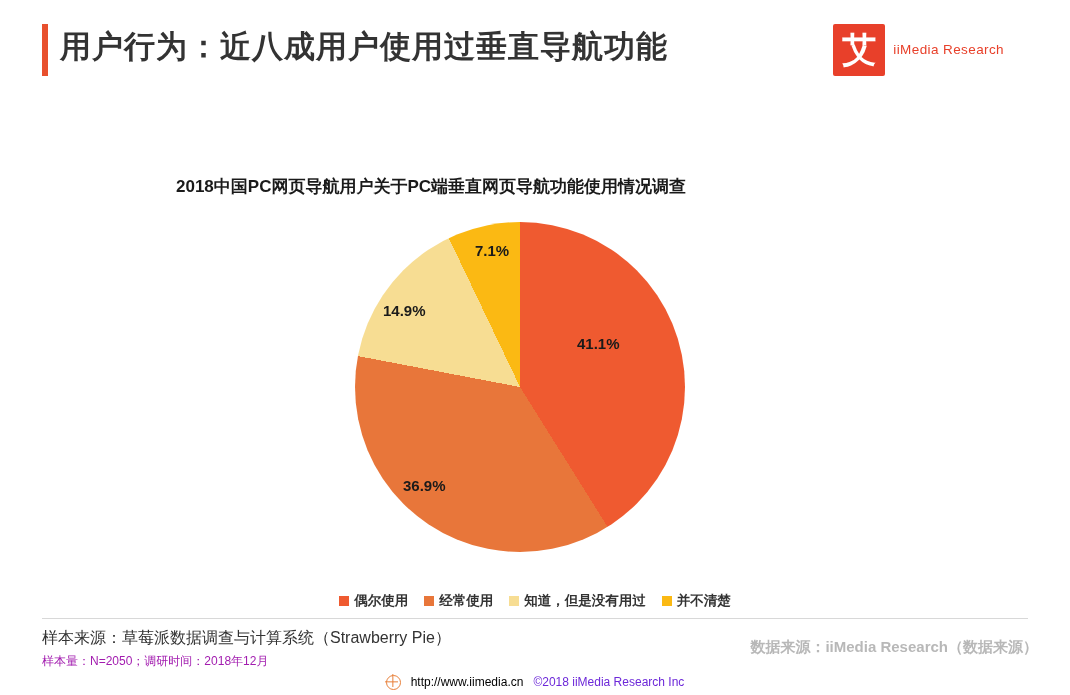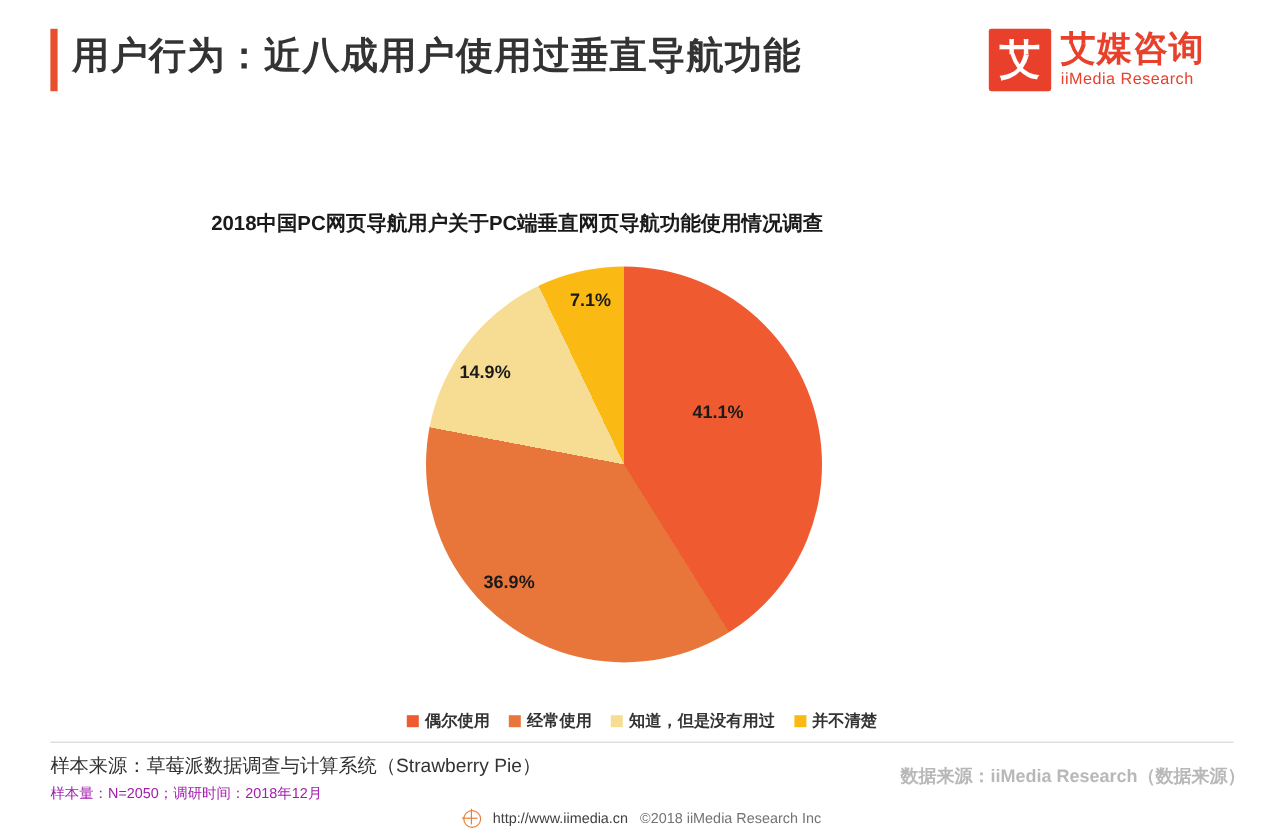--- a/index.html
+++ b/index.html
@@ -206,33 +206,32 @@
   .globe-icon::after {
     content: "";
     position: absolute;
     top: 50%;
     left: -1.3px;
     width: 13px;
     height: 1.3px;
     background: #e8803a;
     transform: translateY(-50%);
   }
-  .bottom-url { color: #404040; }
-  .bottom-copy { color: #737373; }
+  .bottom-url { color: #000000; }
+  .bottom-copy { color: #6d28d9; }
 </style>
 </head>
 <body>
 
 <div class="header">
   <div class="title-bar"></div>
   <div class="page-title">用户行为：近八成用户使用过垂直导航功能</div>
   <div class="logo">
     <div class="logo-mark">艾</div>
     <div class="logo-text">
-      <div class="logo-cn">艾媒咨询</div>
       <div class="logo-en">iiMedia Research</div>
     </div>
   </div>
 </div>
 
 <div class="chart-title">2018中国PC网页导航用户关于PC端垂直网页导航功能使用情况调查</div>
 
 <div class="pie-wrap">
   <div class="pie" id="pie" style="background: conic-gradient(rgb(239, 90, 48) 0deg, rgb(239, 90, 48) 147.96deg, rgb(232, 118, 58) 147.96deg, rgb(232, 118, 58) 280.8deg, rgb(247, 221, 147) 280.8deg, rgb(247, 221, 147) 334.44deg, rgb(251, 185, 19) 334.44deg, rgb(251, 185, 19) 360deg);"></div>
   <div class="slice-label lbl0">41.1%</div>

